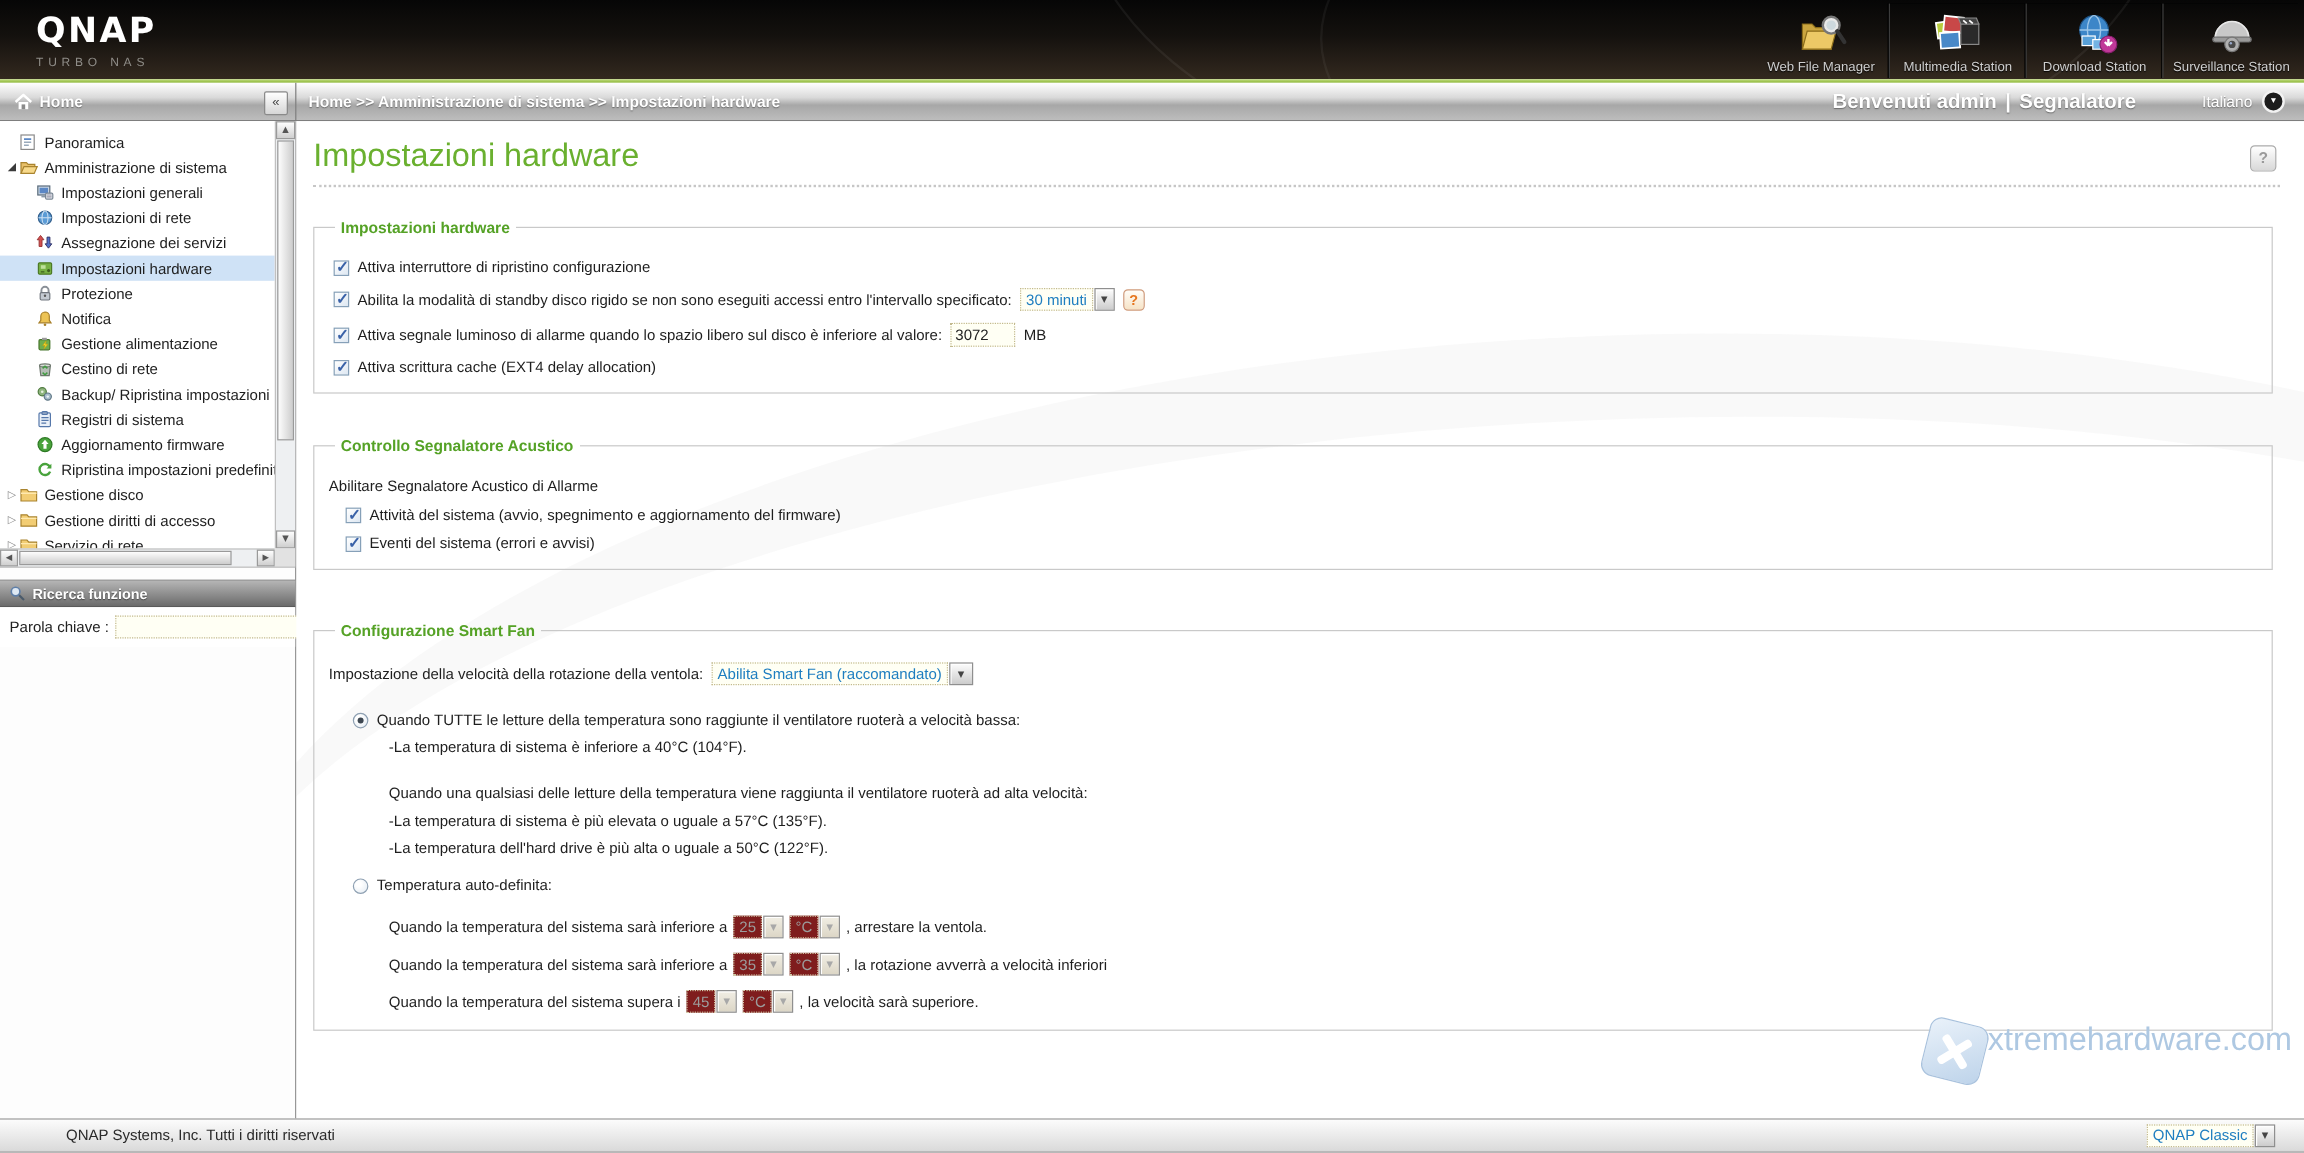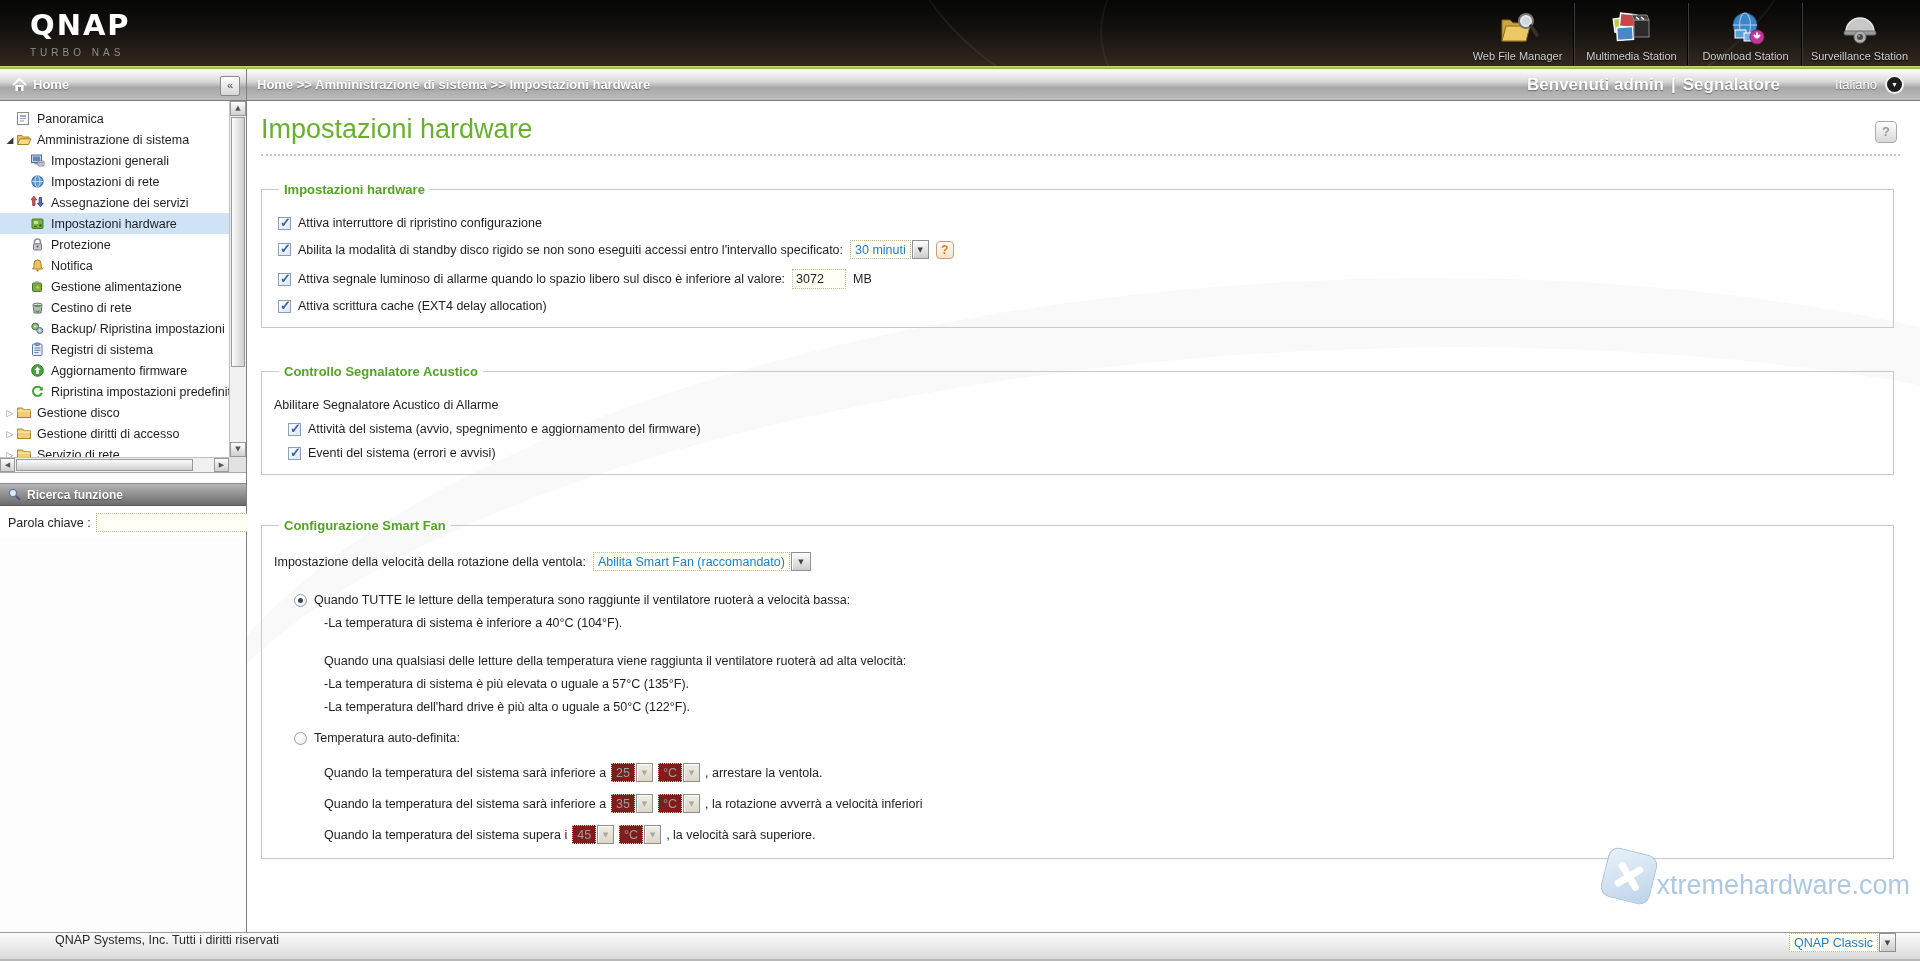--- a/index.html
+++ b/index.html
@@ -122,33 +122,33 @@
             background:linear-gradient(#fffdf8,#f6e3c6); color:#e6761e; font-weight:bold; font-size:12px;
             text-align:center; line-height:16px; cursor:pointer; }
 
   .subline { margin:9px 0 0 52px; }
   .gap-top { margin-top:24px; }
   .radio-row { margin-left:22px; margin-top:22px; }
   .radio-row2 { margin-left:22px; margin-top:17px; }
   .temp-row { margin:12px 0 0 52px; display:flex; align-items:center; gap:5px; white-space:nowrap; }
   .temp-row.firsttemp { margin-top:18px; }
 
-  .watermark { position:absolute; right:10px; bottom:31px; display:flex; align-items:flex-end; gap:2px; z-index:2; pointer-events:none; }
+  .watermark { position:absolute; right:10px; bottom:31px; display:flex; align-items:flex-start; gap:2px; z-index:2; pointer-events:none; }
   .wm-logo { width:48px; height:48px; border-radius:10px; transform:rotate(14deg);
              background:linear-gradient(150deg,#eaf2fa,#bdd3ea); border:1px solid #a9c2dd; position:relative; }
   .wm-logo::before, .wm-logo::after { content:""; position:absolute; left:8px; top:21px; width:32px; height:7px;
              background:#fff; border-radius:3px; }
   .wm-logo::before { transform:rotate(45deg); }
   .wm-logo::after { transform:rotate(-45deg); }
   .wm-text { color:#aec8e2; font-size:27px; letter-spacing:0; }
 
   
   .footer { position:absolute; left:0; bottom:0; width:1920px; height:29px; box-sizing:border-box;
             background:linear-gradient(#fcfcfc,#dadada); border-top:1px solid #9a9a9a; border-bottom:2px solid #b8b8b8;
-            display:flex; align-items:flex-start; padding:0 24px 0 55px; }
+            display:flex; align-items:center; padding:0 24px 0 55px; }
   .copyright { font-size:12.5px; color:#2a2a2a; }
   .theme-sel { margin-left:auto;padding-left:16px; }
 
   svg { display:block; }
 </style>
 </head>
 <body>
 
 <div id="app">
 

